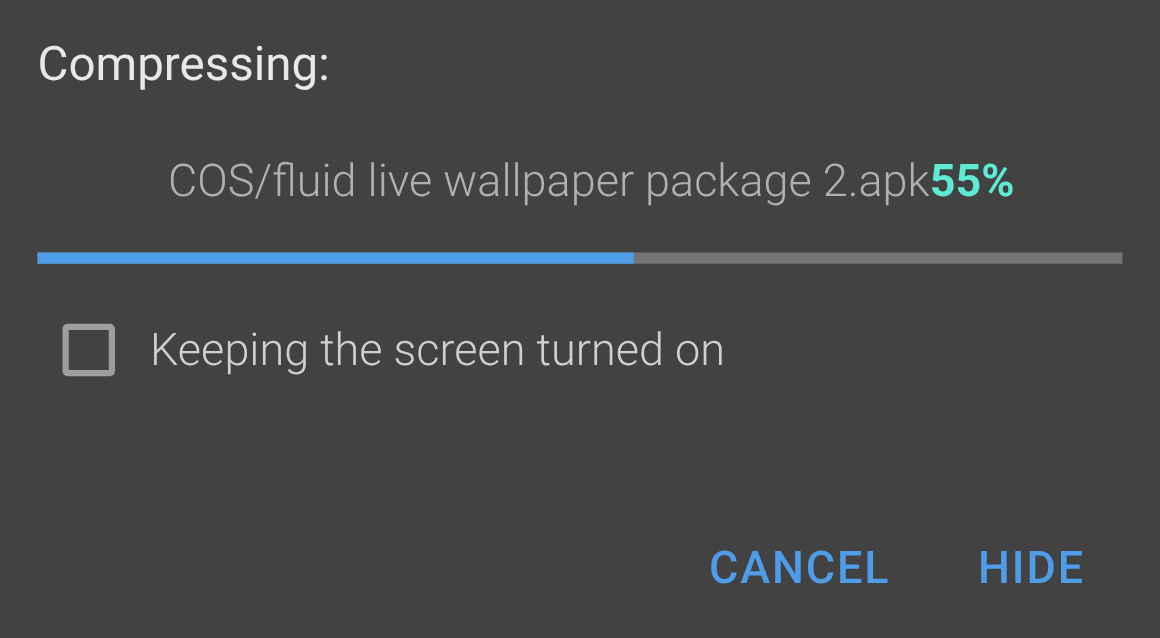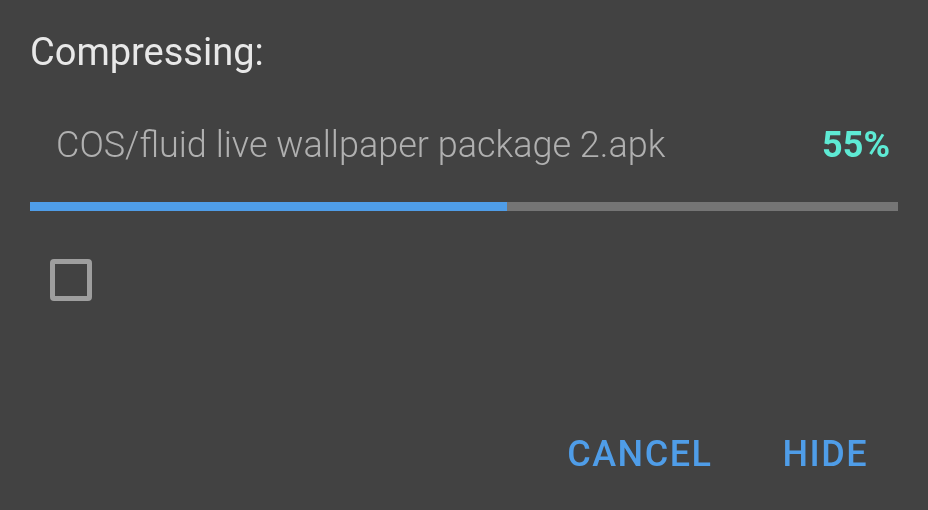--- a/index.html
+++ b/index.html
@@ -23,21 +23,21 @@
       border-radius: 16px;
     }
     .title {
       font-size: 38px;
       font-weight: 400;
       color: #e8e8e8;
       margin-bottom: 50px;
     }
     .file-row {
       display: flex;
-      justify-content: space-between;
+      justify-content: center;
       align-items: baseline;
       padding-left: 26px;
       padding-right: 8px;
       margin-bottom: 36px;
     }
     .file-name {
       font-size: 36px;
       font-weight: 300;
       color: #b0b0b0;
     }
@@ -105,19 +105,20 @@
     <span class="file-name">COS/fluid live wallpaper package 2.apk</span>
     <span class="percent">55%</span>
   </div>
 
   <div class="progress-track">
     <div class="progress-fill" style="width:55%"></div>
   </div>
 
   <div class="checkbox-row">
     <span class="checkbox-box"></span>
+    <span class="checkbox-label">Keeping the screen turned on</span>
   </div>
 
   <div class="button-row">
     <button class="button">CANCEL</button>
     <button class="button">HIDE</button>
   </div>
 </div>
 
 </body></html>

